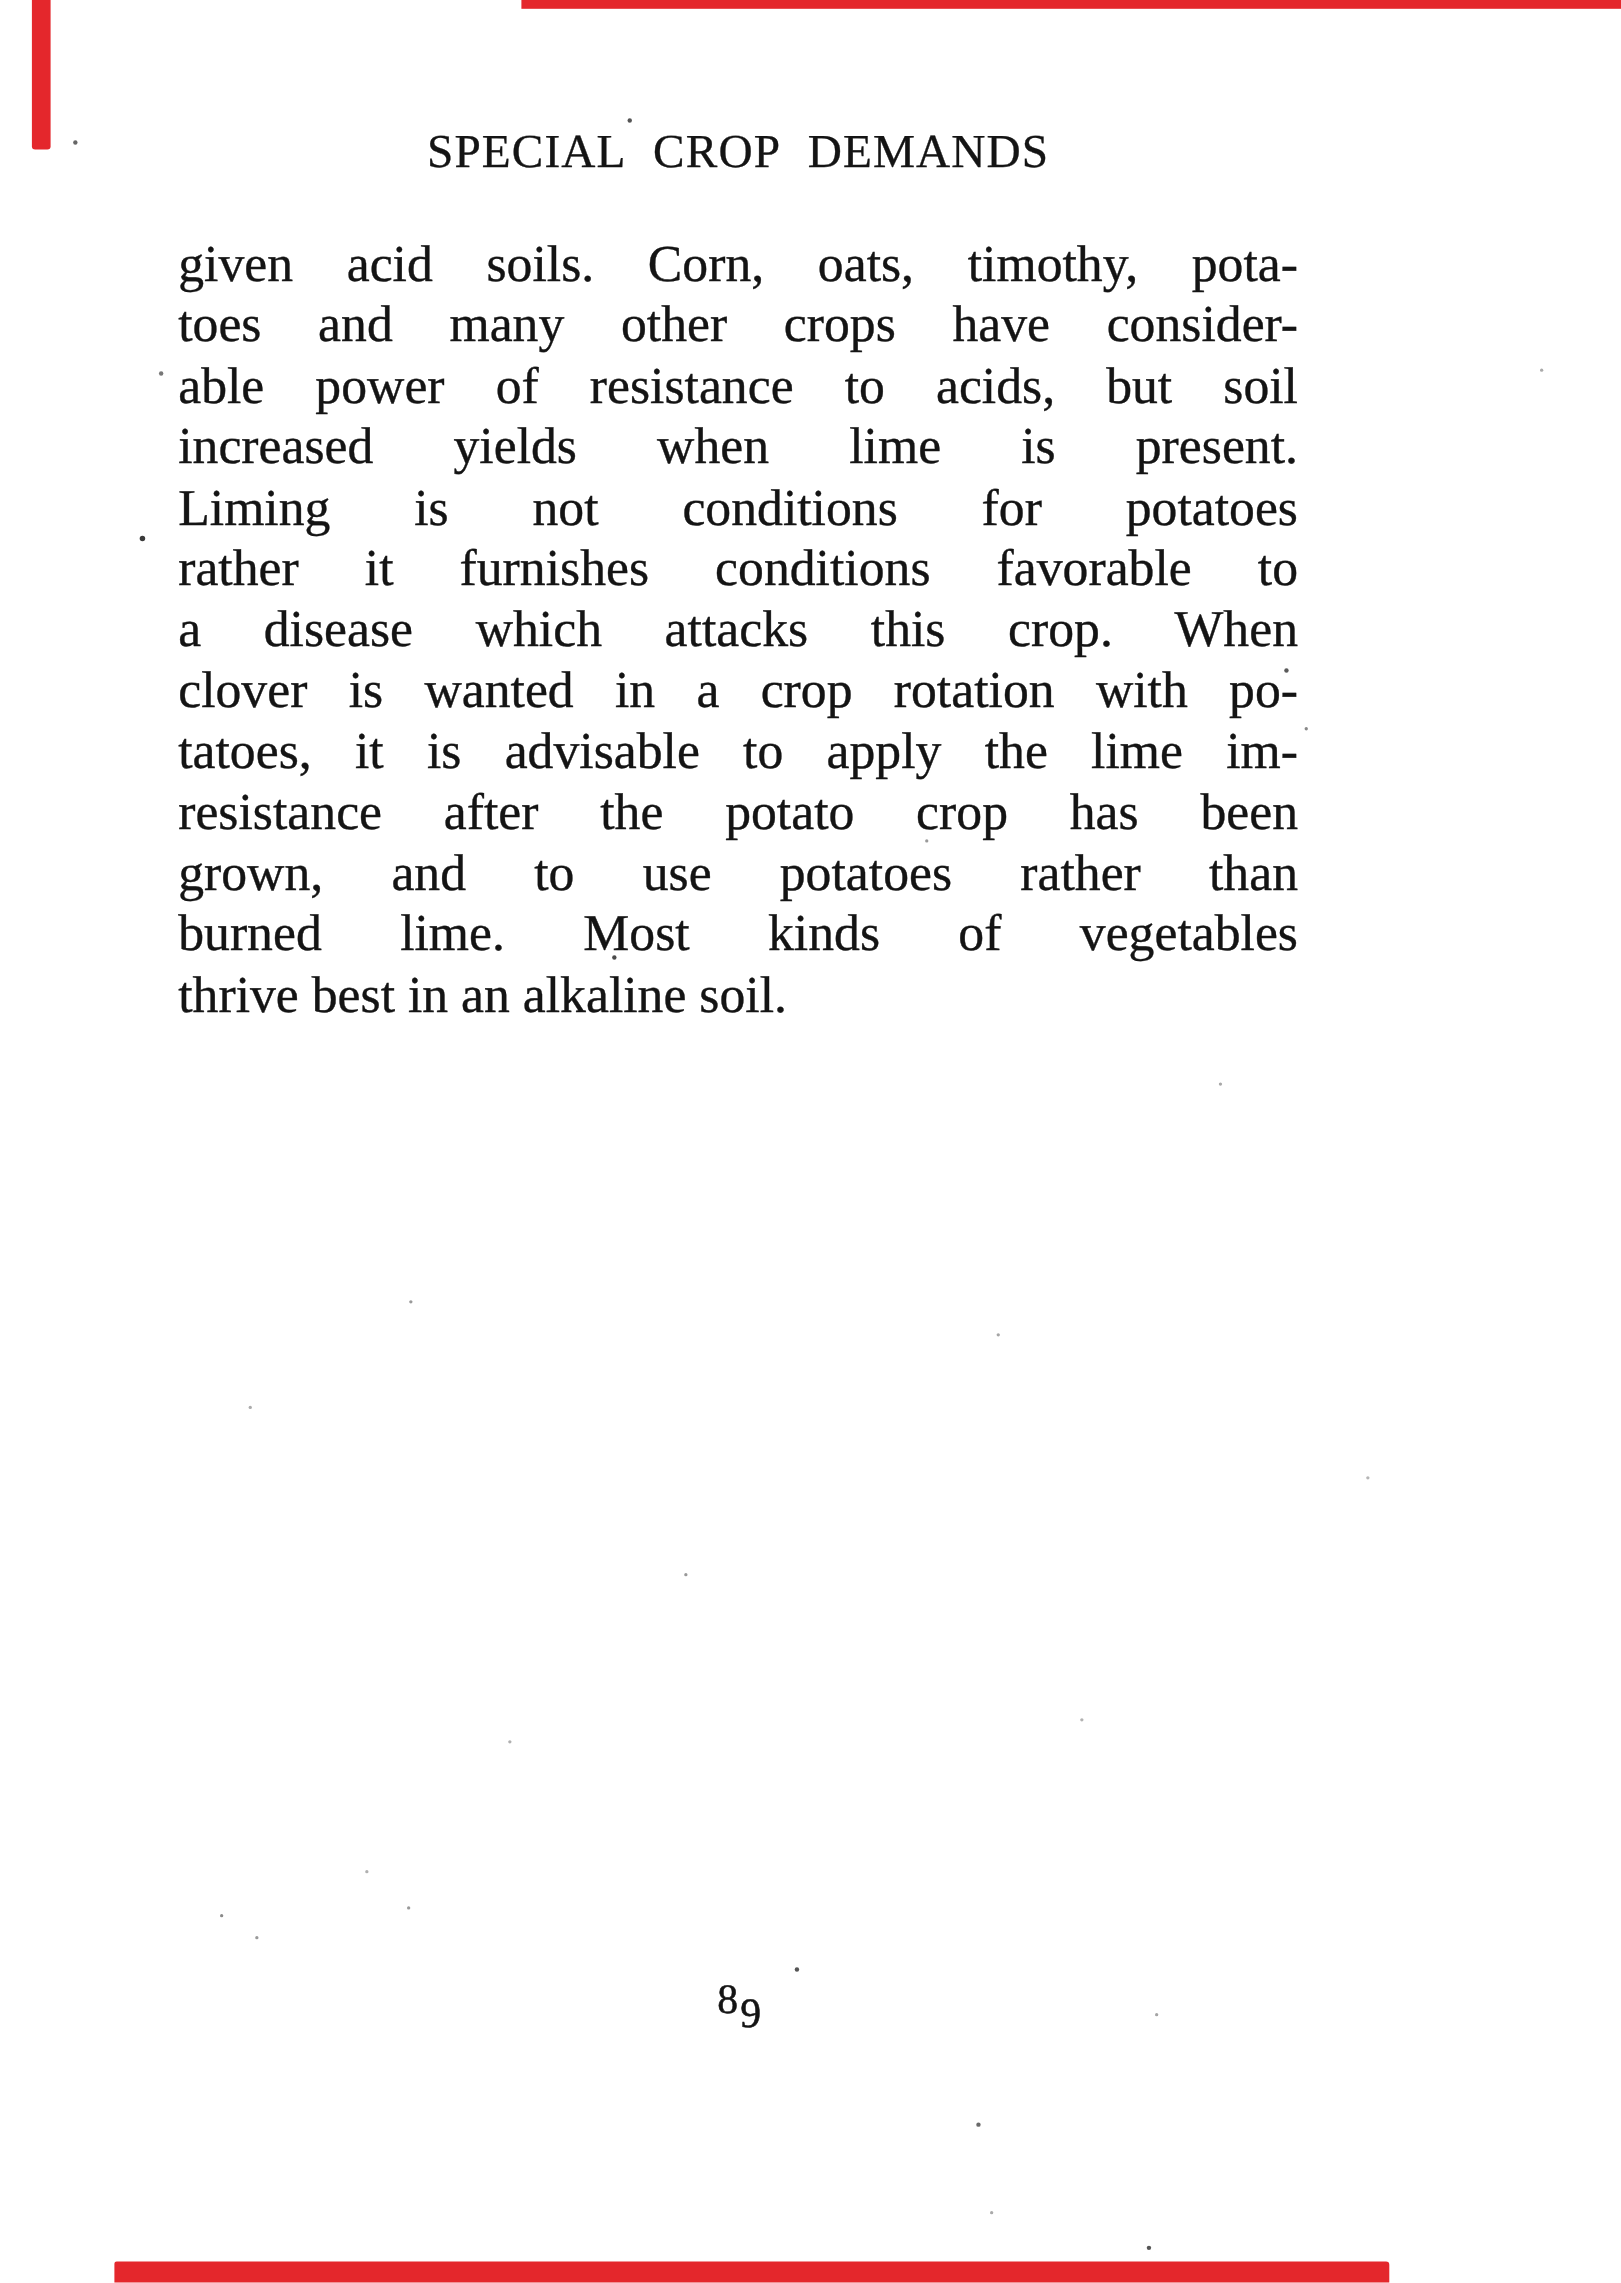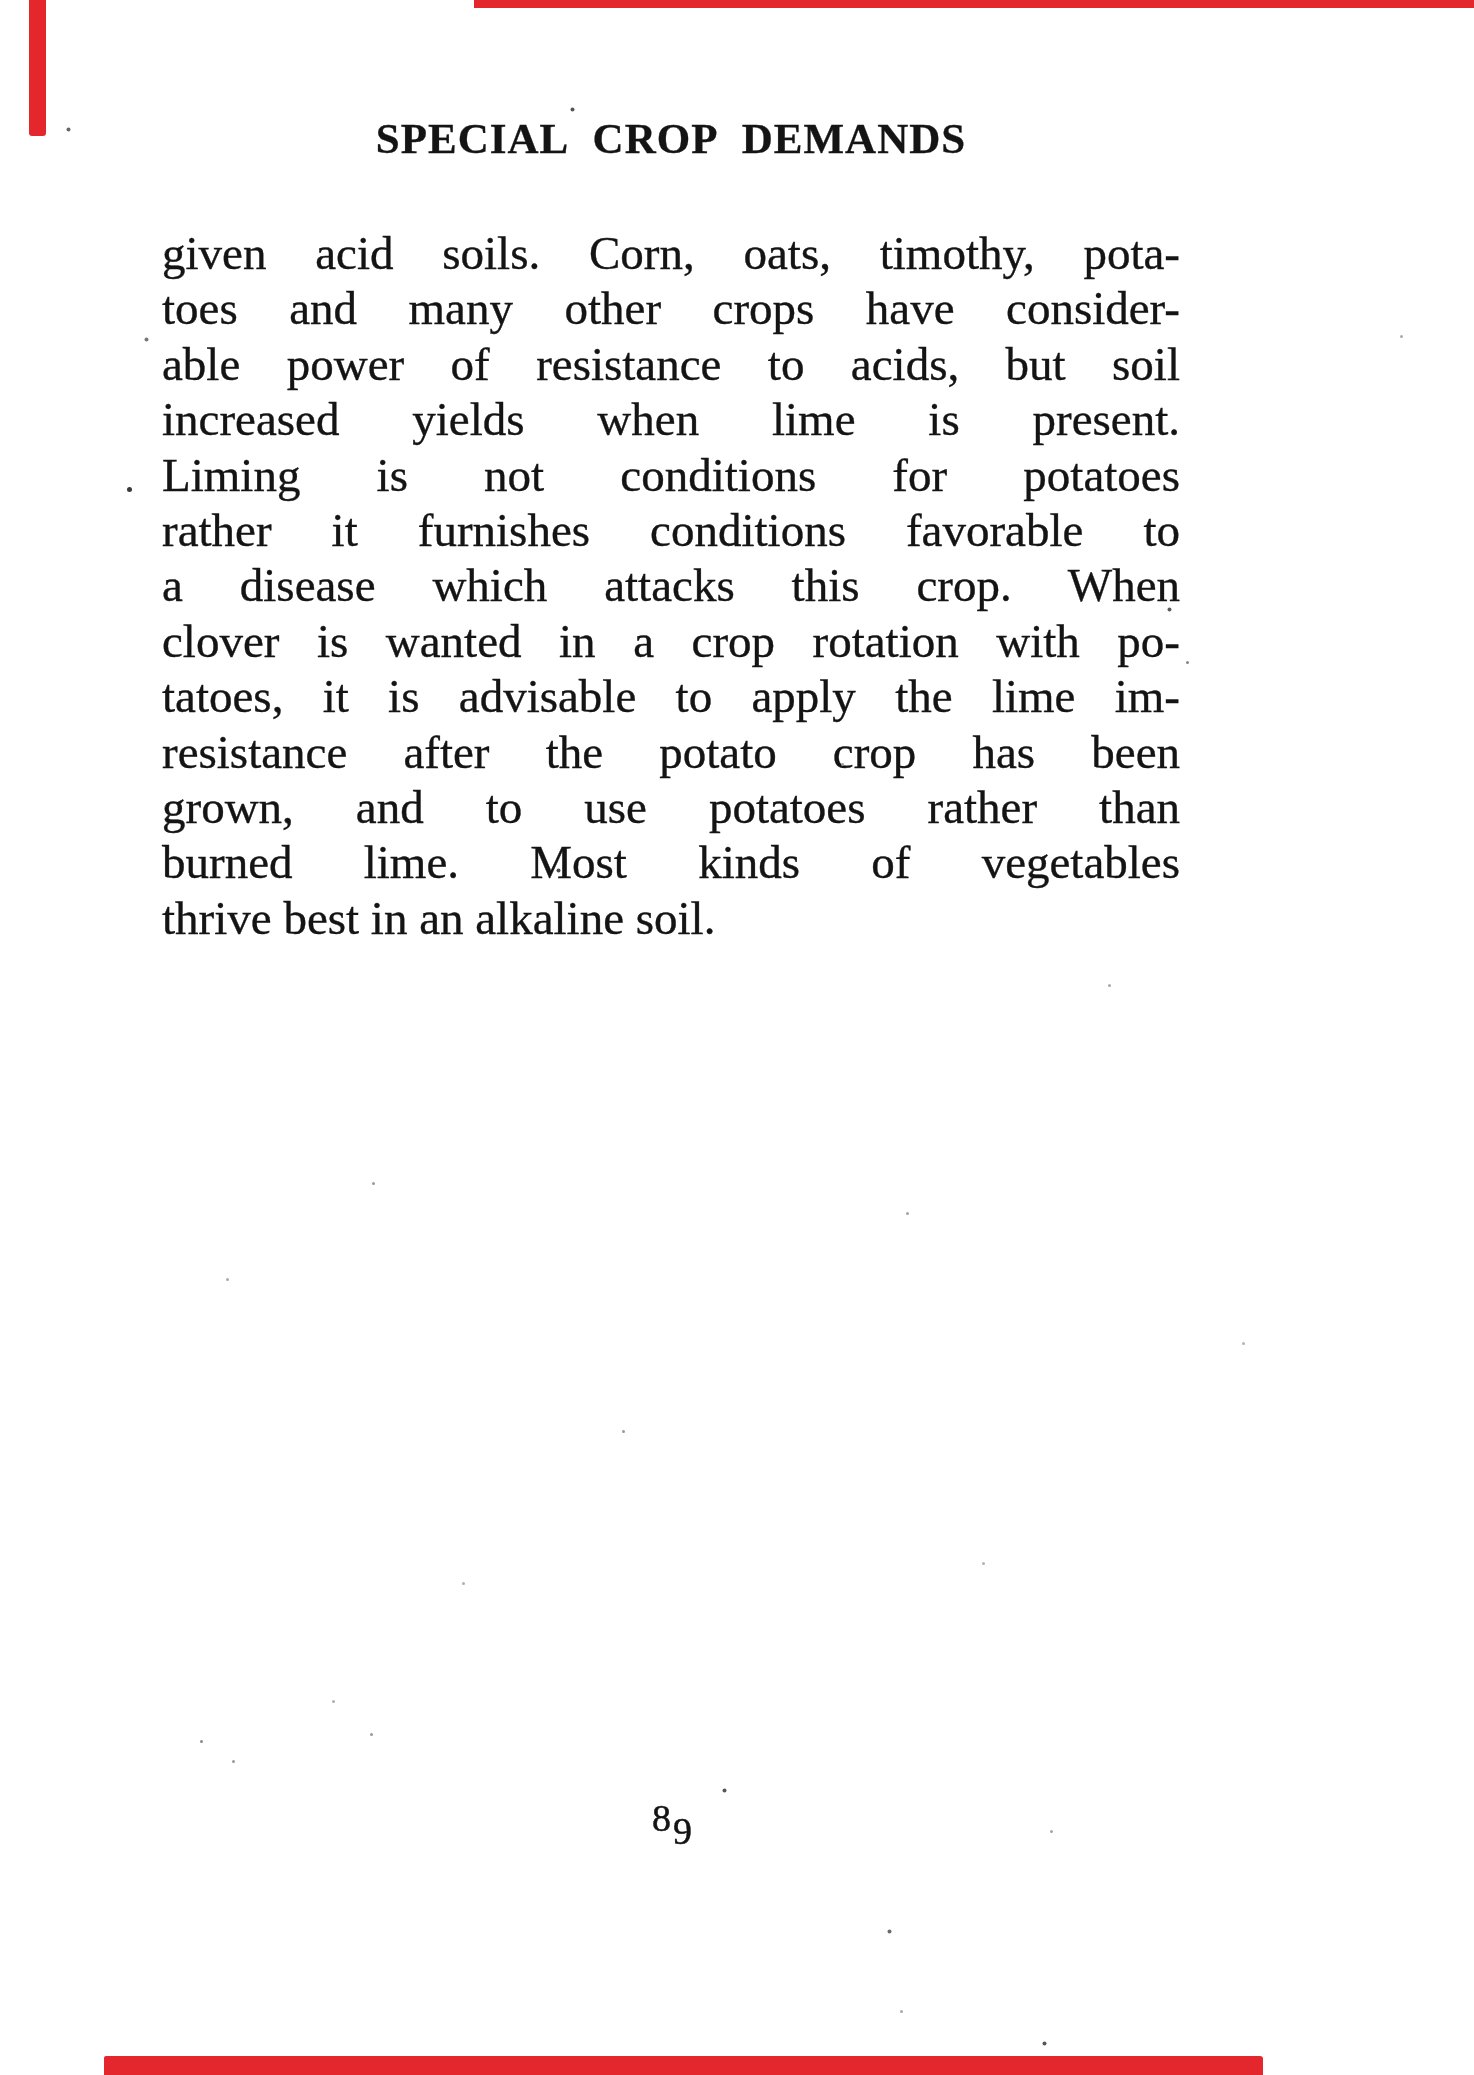--- a/index.html
+++ b/index.html
@@ -36,33 +36,33 @@
   .red-mark.bottom-bar { left: 104px; top: 2056px; width: 1159px; height: 19px; border-radius: 2px 3px 0 0; }
 
   
   .running-header {
     position: absolute;
     left: 162px;
     top: 116px;
     width: 1018px;
     text-align: center;
     font-size: 43px;
-    font-weight: bold;
+    font-weight: normal;
     letter-spacing: 1px;
     word-spacing: 14px;
     line-height: 46px;
     color: var(--ink);
     -webkit-text-stroke: 0.3px currentColor;
   }
 
   
   .body-text {
     position: absolute;
     left: 162px;
-    top: 226px;
+    top: 213px;
     width: 1018px;
     font-size: 47px;
     line-height: 55.4px;
     color: var(--ink);
     -webkit-text-stroke: 0.35px currentColor;
   }
   .text-line {
     height: 55.4px;
     text-align: justify;
     text-align-last: justify;

